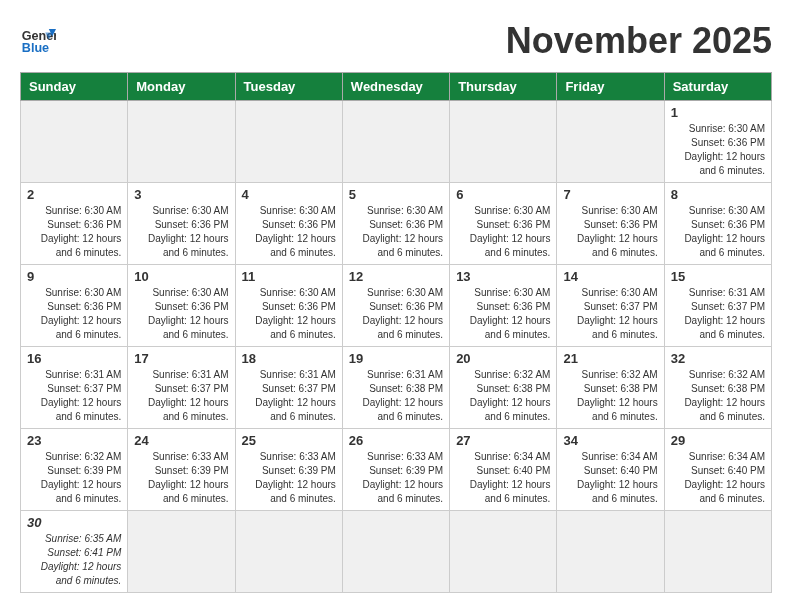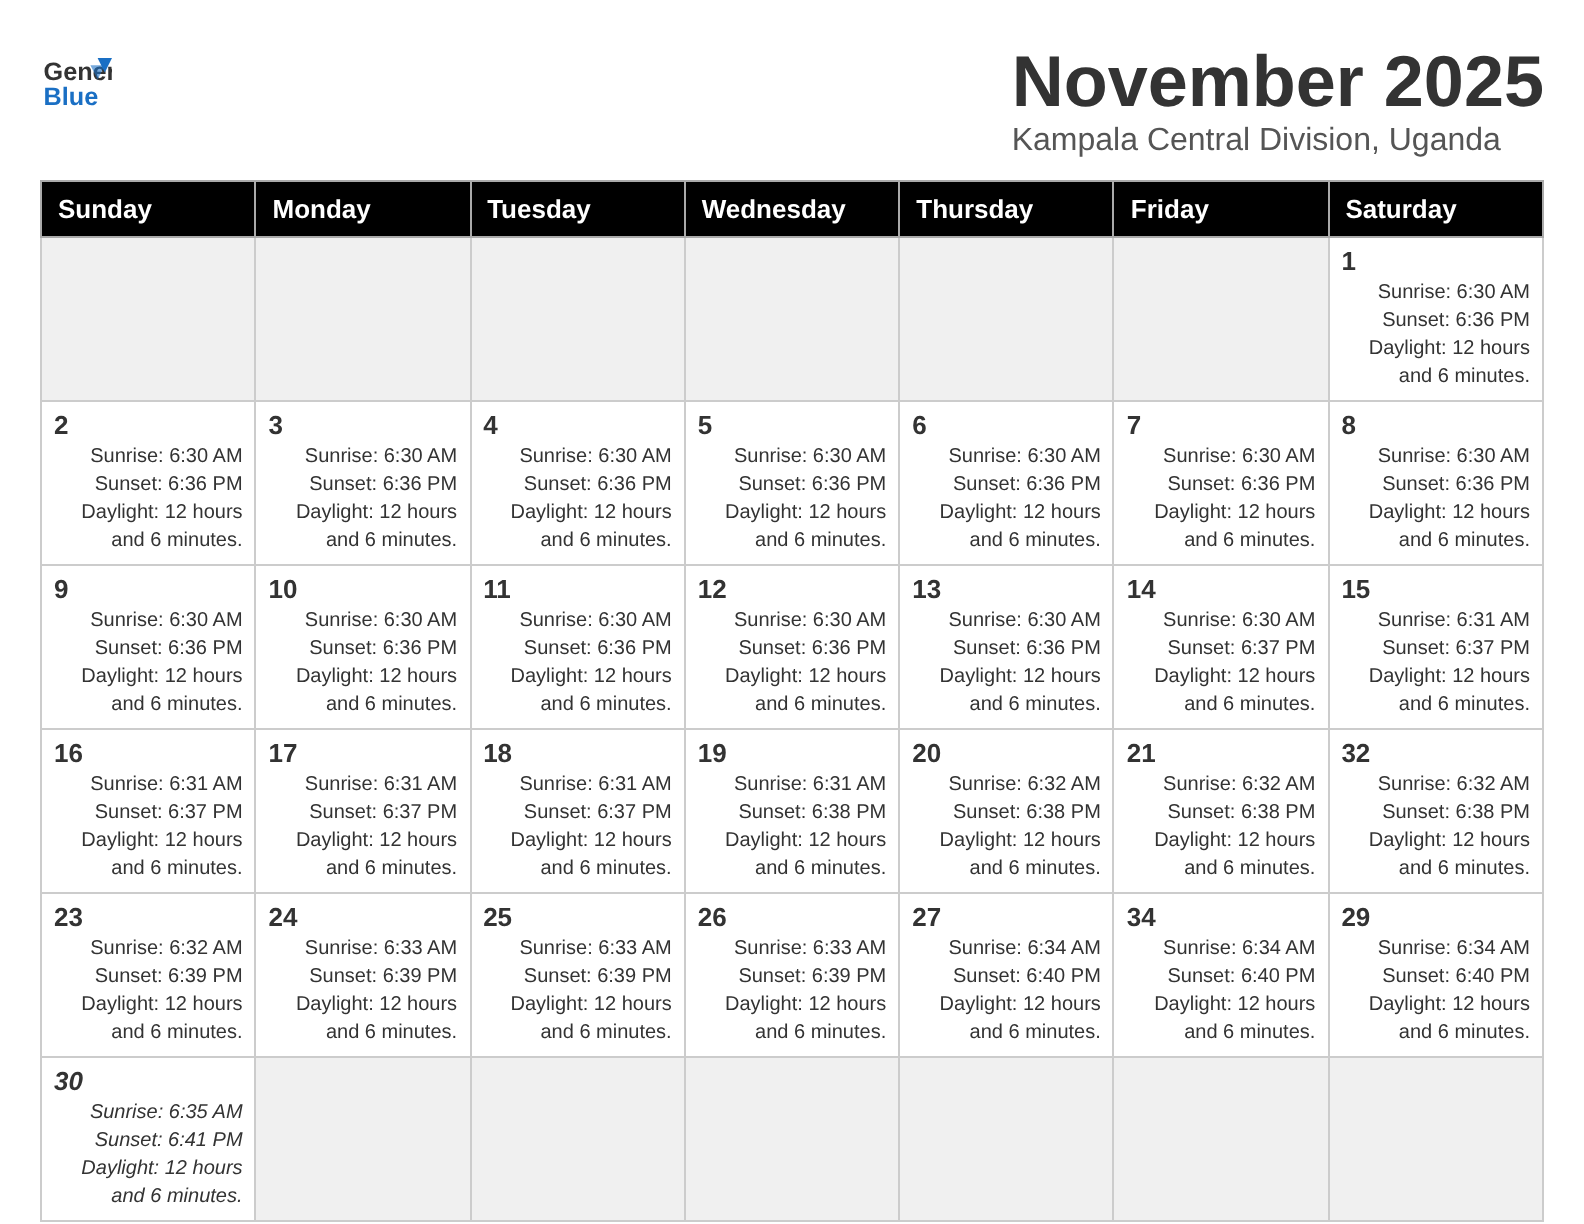--- a/index.html
+++ b/index.html
@@ -34,21 +34,21 @@
     }
     .subtitle {
       font-size: 16px;
       color: #555;
     }
     .calendar {
       width: 100%;
       border-collapse: collapse;
     }
     .calendar thead tr {
-      background-color: #000000;
+      background-color: #15803d;
     }
     .calendar thead th {
       color: #fff;
       font-size: 13px;
       font-weight: bold;
       padding: 6px 8px;
       border: 1px solid #aaa;
       text-align: left;
     }
     .calendar tbody td {
@@ -88,21 +88,20 @@
   <div class="logo">
     <svg class="logo-icon" viewBox="0 0 40 40">
       <text x="2" y="22" font-size="14" font-weight="bold" fill="#333" font-family="Arial">General</text>
       <text x="2" y="36" font-size="14" font-weight="bold" fill="#1a6fc4" font-family="Arial">Blue</text>
       <polygon points="32,10 40,10 36,18" fill="#1a6fc4"></polygon>
       <polygon points="28,14 36,14 32,22" fill="#1a6fc4" opacity="0.6"></polygon>
     </svg>
   </div>
   <div class="title-section">
     <div class="main-title">November 2025</div>
-    <div class="subtitle">Kampala Central Division, Uganda</div>
   </div>
 </div>
 
 <table class="calendar">
   <thead>
     <tr>
     <th>Sunday</th>
         <th>Monday</th>
         <th>Tuesday</th>
         <th>Wednesday</th>

